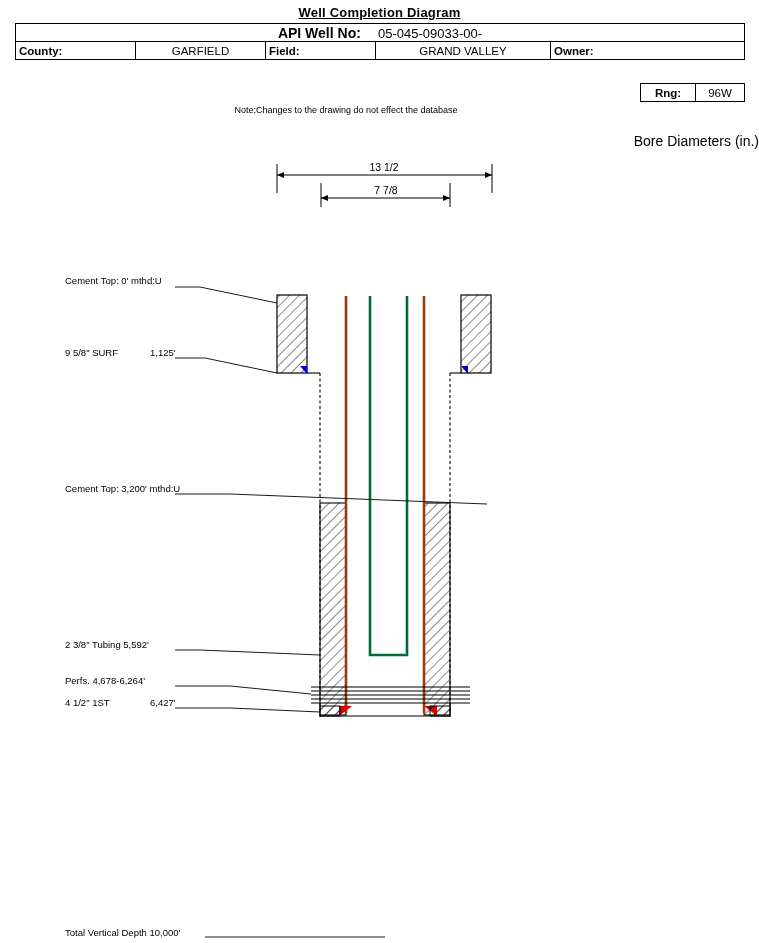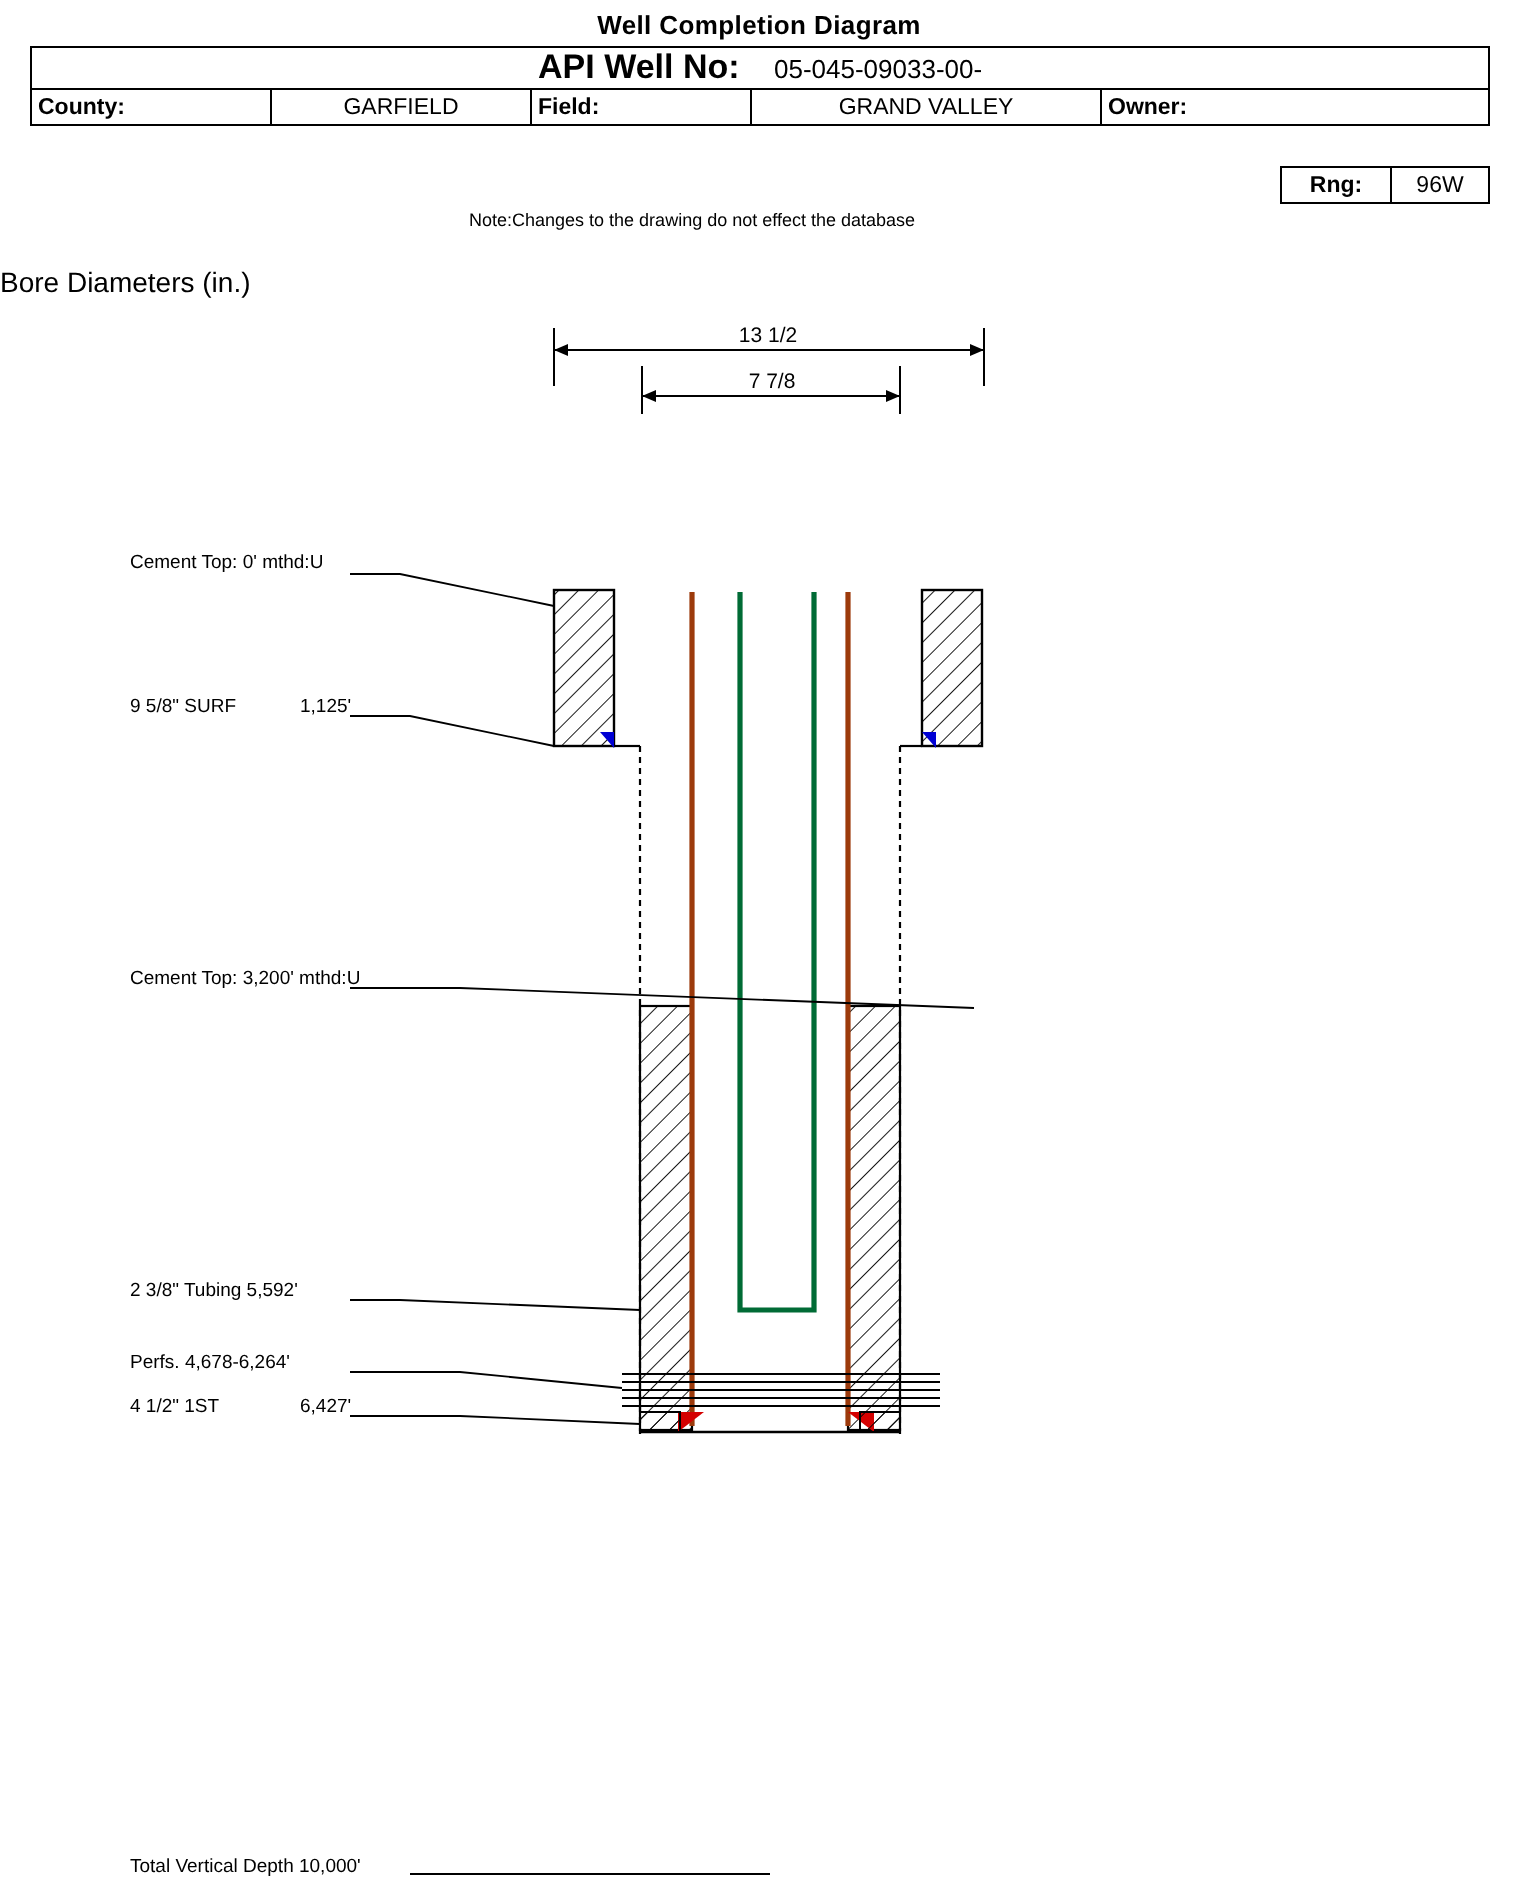--- a/index.html
+++ b/index.html
@@ -12,20 +12,21 @@
     height: 943px;
     font-family: "Liberation Sans", sans-serif;
     color: #000000;
     position: relative;
     overflow: hidden;
   }
   .page {
     position: relative;
     width: 759px;
     height: 943px;
+    text-decoration: underline;
   }
 
   
   .doc-title {
     text-align: center;
     font-size: 13px;
     font-weight: bold;
     padding-top: 5px;
     letter-spacing: 0.2px;
   }
@@ -41,40 +42,40 @@
   }
   .hdr td {
     border: 1px solid #000;
     font-size: 11.5px;
     height: 17px;
     padding: 0 3px;
     vertical-align: middle;
     white-space: nowrap;
     overflow: hidden;
   }
-  .lbl-lg { font-weight: bold; font-size: 17px; }
+  .lbl-lg { font-weight: bold; font-size: 14px; }
   .val { font-weight: normal; }
   .ctr { text-align: center; }
 
   .note {
     position: absolute;
     top: 105px;
     left: 0;
     width: 692px;
     text-align: center;
     font-size: 9px;
   }
 
   
   .bore-title {
     position: absolute;
     top: 133px;
     left: 0;
     width: 759px;
-    text-align: left;
+    text-align: right;
     font-size: 14px;
   }
   .bore-svg {
     position: absolute;
     left: 0;
     top: 155px;
   }
   .dimtxt { font-size: 10.5px; }
 
   

